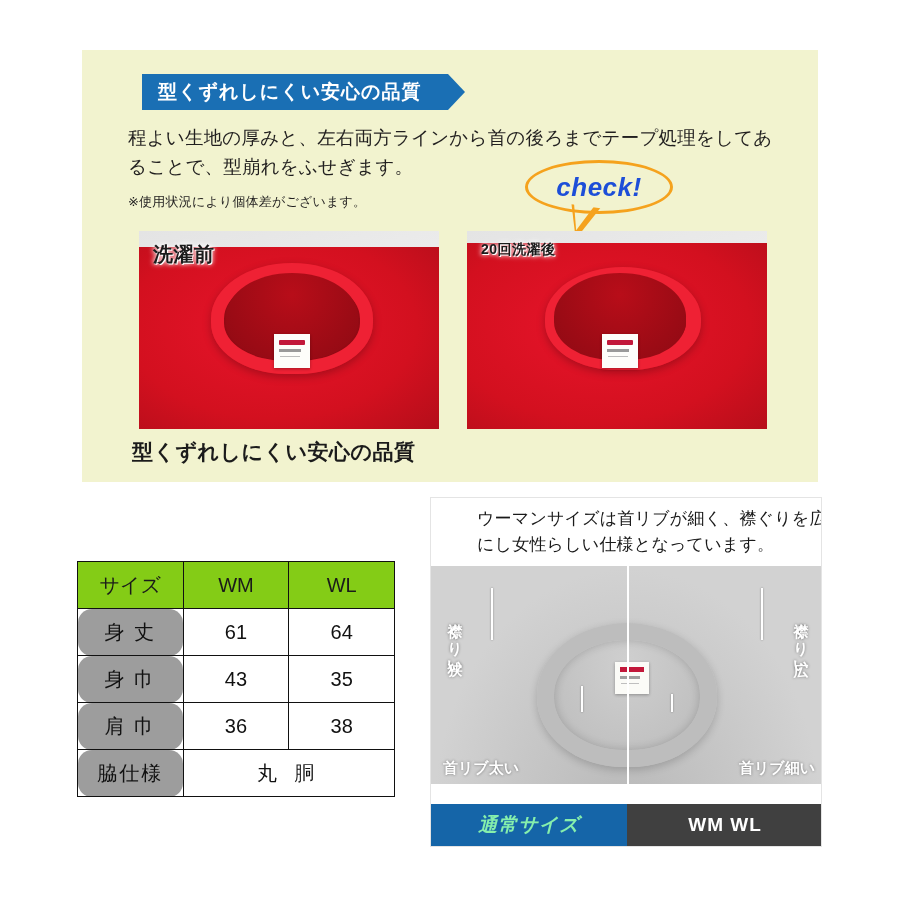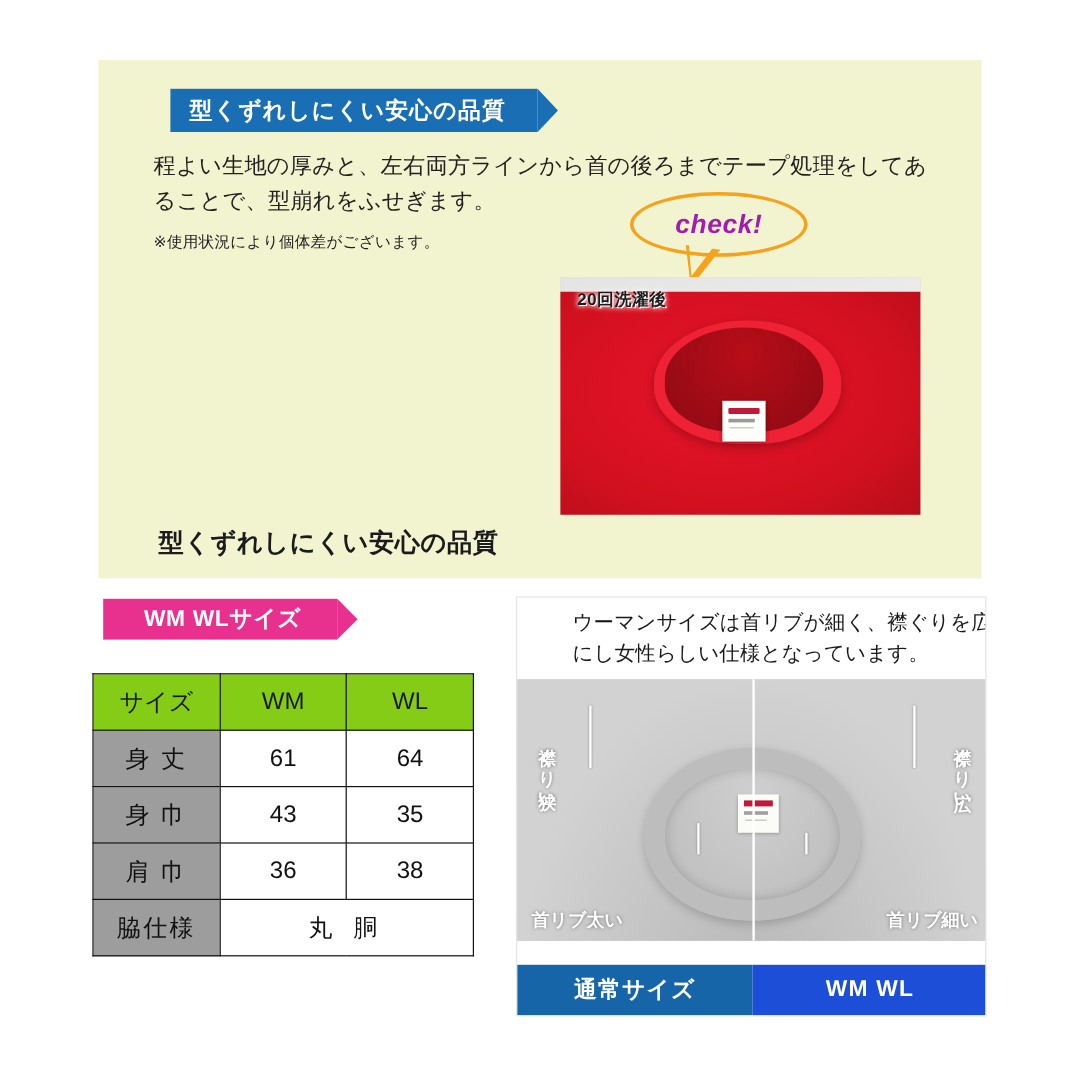--- a/index.html
+++ b/index.html
@@ -70,22 +70,22 @@
     position: absolute;
     inset: 0;
     border: 3px solid #f5a21d;
     border-radius: 50%/50%;
     background: transparent;
   }
   .check-bubble .txt {
     position: absolute;
     inset: 0;
     display: flex; align-items: center; justify-content: center;
-    color: #a21caf;
-    font-size: 22px;
+    color: #1d4ed8;
+    font-size: 26px;
     font-weight: bold;
     font-style: italic;
     letter-spacing: 0.5px;
   }
   .check-bubble .tail {
     position: absolute;
     left: 44px; top: 46px;
     width: 0; height: 0;
     border-left: 9px solid transparent;
     border-right: 20px solid transparent;
@@ -221,20 +221,21 @@
   }
   table.size-table thead th {
     background: #84cc16;
     color: #1a1a1a;
     font-weight: normal;
   }
   table.size-table tbody td:first-child {
     background: #9d9d9d;
     width: 106px;
     letter-spacing: 2px;
+    border-radius: 14px;
   }
   table.size-table tbody td { width: 106px; }
   .tbl-merged { letter-spacing: 6px; margin-left: 12px; }
 
   
   .neck-panel {
     position: absolute;
     left: 430px; top: 497px;
     width: 392px; height: 350px;
     background: #fff;
@@ -325,29 +326,30 @@
   }
   .bottom-bar {
     position: absolute;
     left: 0; bottom: 0;
     width: 392px; height: 42px;
     display: flex;
   }
   .bar-normal {
     flex: 0 0 196px;
     background: #1565a8;
-    color: #ffffff;
+    color: #86efac;
     font-size: 19px;
     font-weight: bold;
     display: flex; align-items: center; justify-content: center;
     letter-spacing: 1px;
+    font-style: italic;
   }
   .bar-wm {
     flex: 1;
-    background: #1d4ed8;
+    background: #404040;
     color: #fff;
     font-size: 19px;
     font-weight: bold;
     display: flex; align-items: center; justify-content: center;
     letter-spacing: 1px;
   }
   .vtext { writing-mode: vertical-rl; text-orientation: upright; }
 </style>
 </head>
 <body>
@@ -363,36 +365,41 @@
     <div class="body-text">程よい生地の厚みと、左右両方ラインから首の後ろまでテープ処理をしてあることで、型崩れをふせぎます。</div>
     <div class="note-text">※使用状況により個体差がございます。</div>
 
     <div class="check-bubble">
       <div class="tail"></div>
       <div class="tail-inner"></div>
       <div class="oval"></div>
       <div class="txt">check!</div>
     </div>
 
+    <div class="photo photo-a">
+      <div class="bg"></div>
+      <div class="shirt"></div>
+      <div class="collar"></div>
+      <div class="collar-inner"></div>
+      <div class="tag"></div>
+      <div class="label">洗濯前</div>
+    </div>
 
     <div class="photo photo-b">
       <div class="bg"></div>
       <div class="shirt"></div>
       <div class="collar"></div>
       <div class="collar-inner"></div>
       <div class="tag"></div>
       <div class="label">20回洗濯後</div>
     </div>
 
     <div class="caption">型くずれしにくい安心の品質</div>
   </div>
 
-  <div class="size-ribbon">
-    <span>WM WLサイズ</span>
-  </div>
 
   <table class="size-table">
     <thead>
       <tr>
         <th>サイズ</th>
         <th>WM</th>
         <th>WL</th>
       </tr>
     </thead>
     <tbody>

